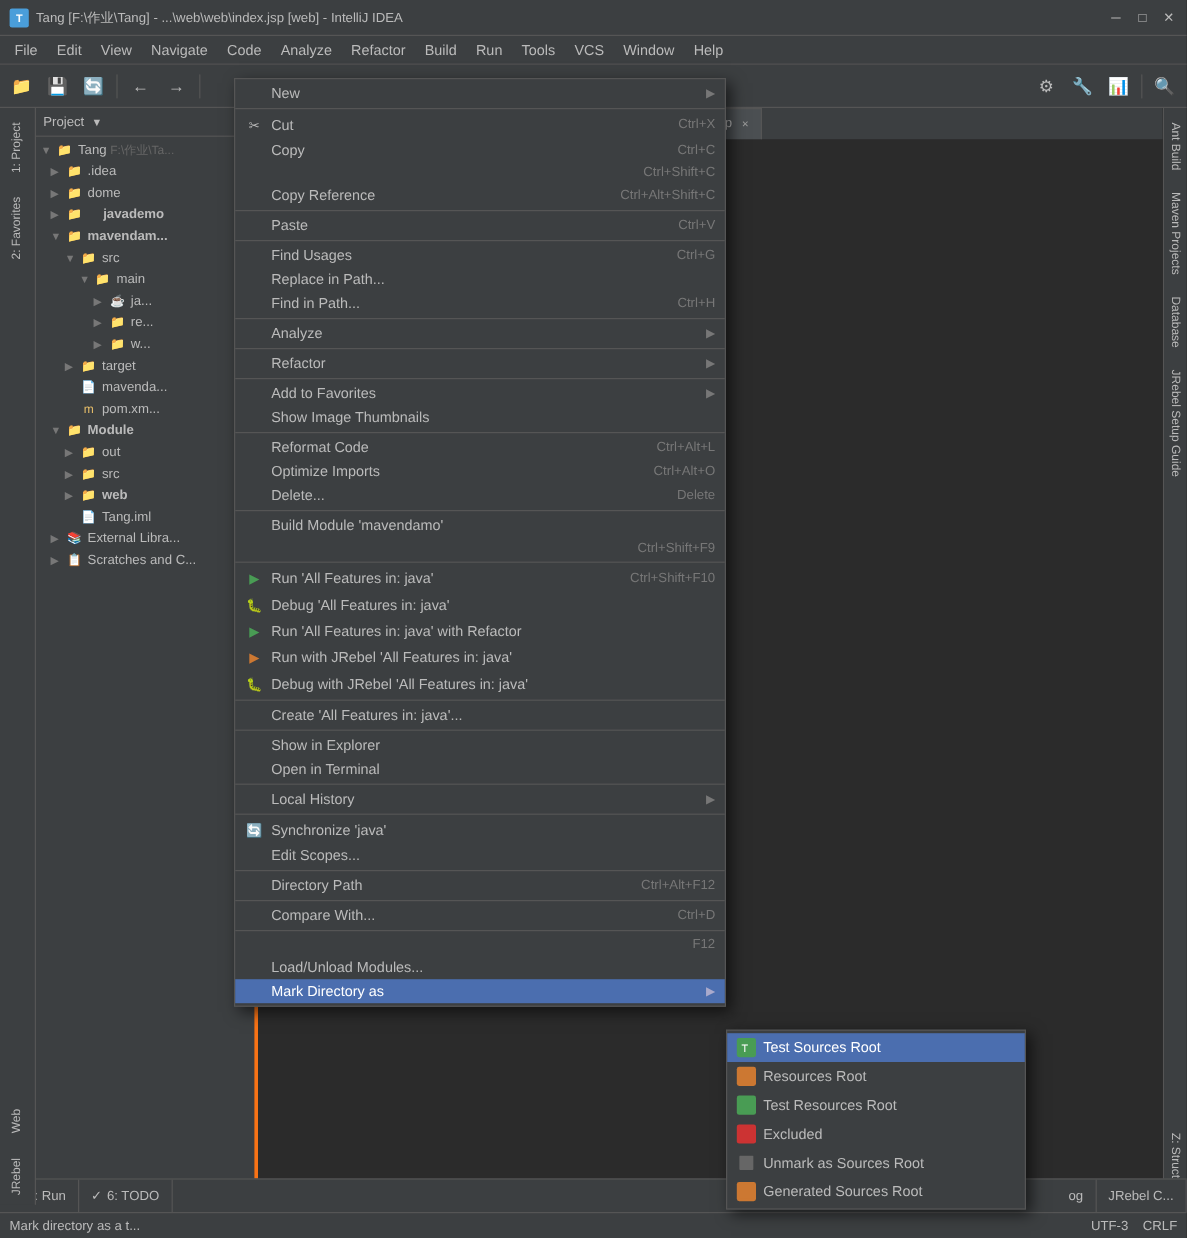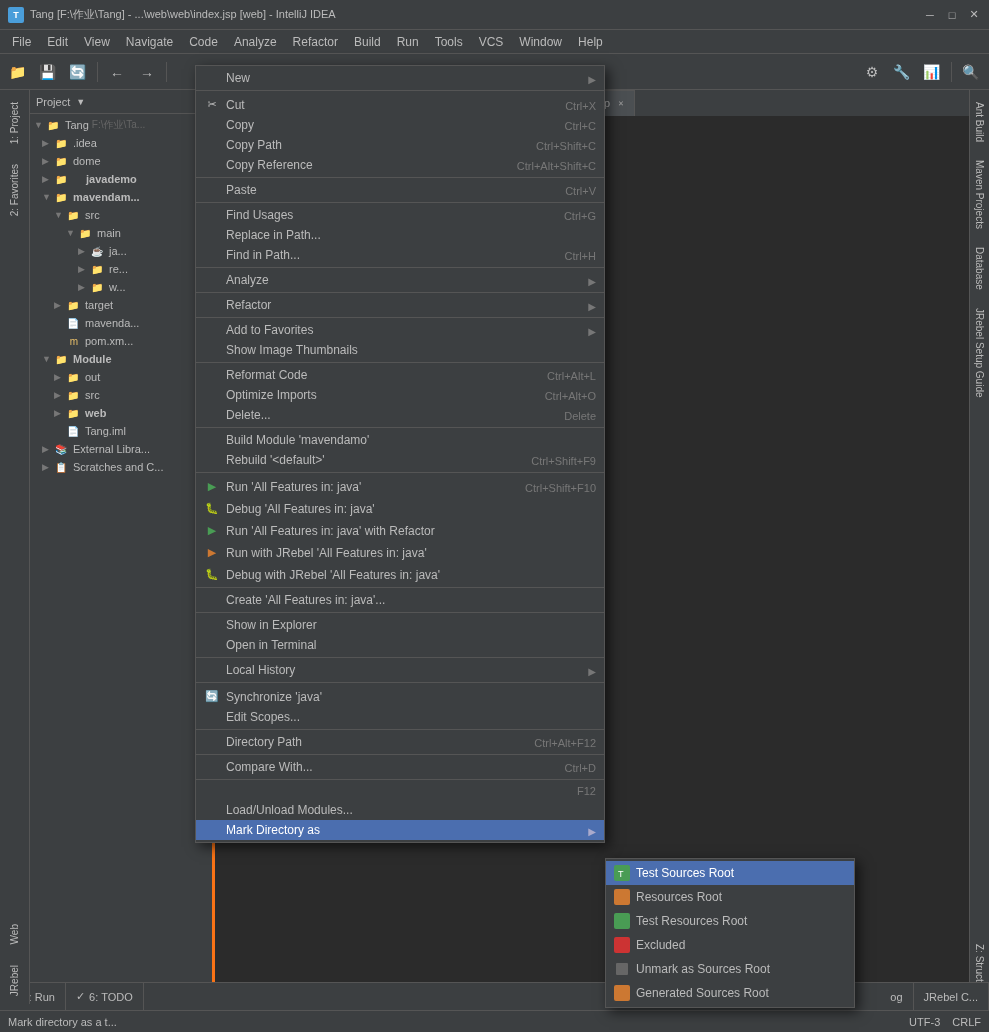--- a/index.html
+++ b/index.html
@@ -220,21 +220,21 @@
       left: 195px;
       width: 410px;
       background: #3c3f41;
       border: 1px solid #555;
       box-shadow: 4px 4px 12px rgba(0,0,0,0.6);
       z-index: 100;
       padding: 2px 0;
     }
     .ctx-item {
       display: flex;
-      align-items: flex-end;
+      align-items: center;
       padding: 3px 8px;
       color: #bbbbbb;
       font-size: 12px;
       cursor: pointer;
       gap: 6px;
       position: relative;
     }
     .ctx-item.highlighted { background: #4b6eaf; color: white; }
     .ctx-separator { height: 1px; background: #555; margin: 2px 0; }
     .ctx-label { flex: 1; }
@@ -525,21 +525,20 @@
     <span class="ctx-label">Cut</span>
     <span class="ctx-shortcut">Ctrl+X</span>
   </div>
   <div class="ctx-item">
     <span class="ctx-icon-placeholder"></span>
     <span class="ctx-label">Copy</span>
     <span class="ctx-shortcut">Ctrl+C</span>
   </div>
   <div class="ctx-item">
     <span class="ctx-icon-placeholder"></span>
-    <span class="ctx-label">Copy Path</span>
     <span class="ctx-shortcut">Ctrl+Shift+C</span>
   </div>
   <div class="ctx-item">
     <span class="ctx-icon-placeholder"></span>
     <span class="ctx-label">Copy Reference</span>
     <span class="ctx-shortcut">Ctrl+Alt+Shift+C</span>
   </div>
   <div class="ctx-separator"></div>
   <div class="ctx-item">
     <span class="ctx-icon-placeholder"></span>
@@ -599,21 +598,20 @@
     <span class="ctx-label">Delete...</span>
     <span class="ctx-shortcut">Delete</span>
   </div>
   <div class="ctx-separator"></div>
   <div class="ctx-item">
     <span class="ctx-icon-placeholder"></span>
     <span class="ctx-label">Build Module 'mavendamo'</span>
   </div>
   <div class="ctx-item">
     <span class="ctx-icon-placeholder"></span>
-    <span class="ctx-label">Rebuild '&lt;default&gt;'</span>
     <span class="ctx-shortcut">Ctrl+Shift+F9</span>
   </div>
   <div class="ctx-separator"></div>
   <div class="ctx-item">
     <span class="ctx-icon" style="color:#499c54;">▶</span>
     <span class="ctx-label">Run 'All Features in: java'</span>
     <span class="ctx-shortcut">Ctrl+Shift+F10</span>
   </div>
   <div class="ctx-item">
     <span class="ctx-icon" style="color:#499c54;">🐛</span>

